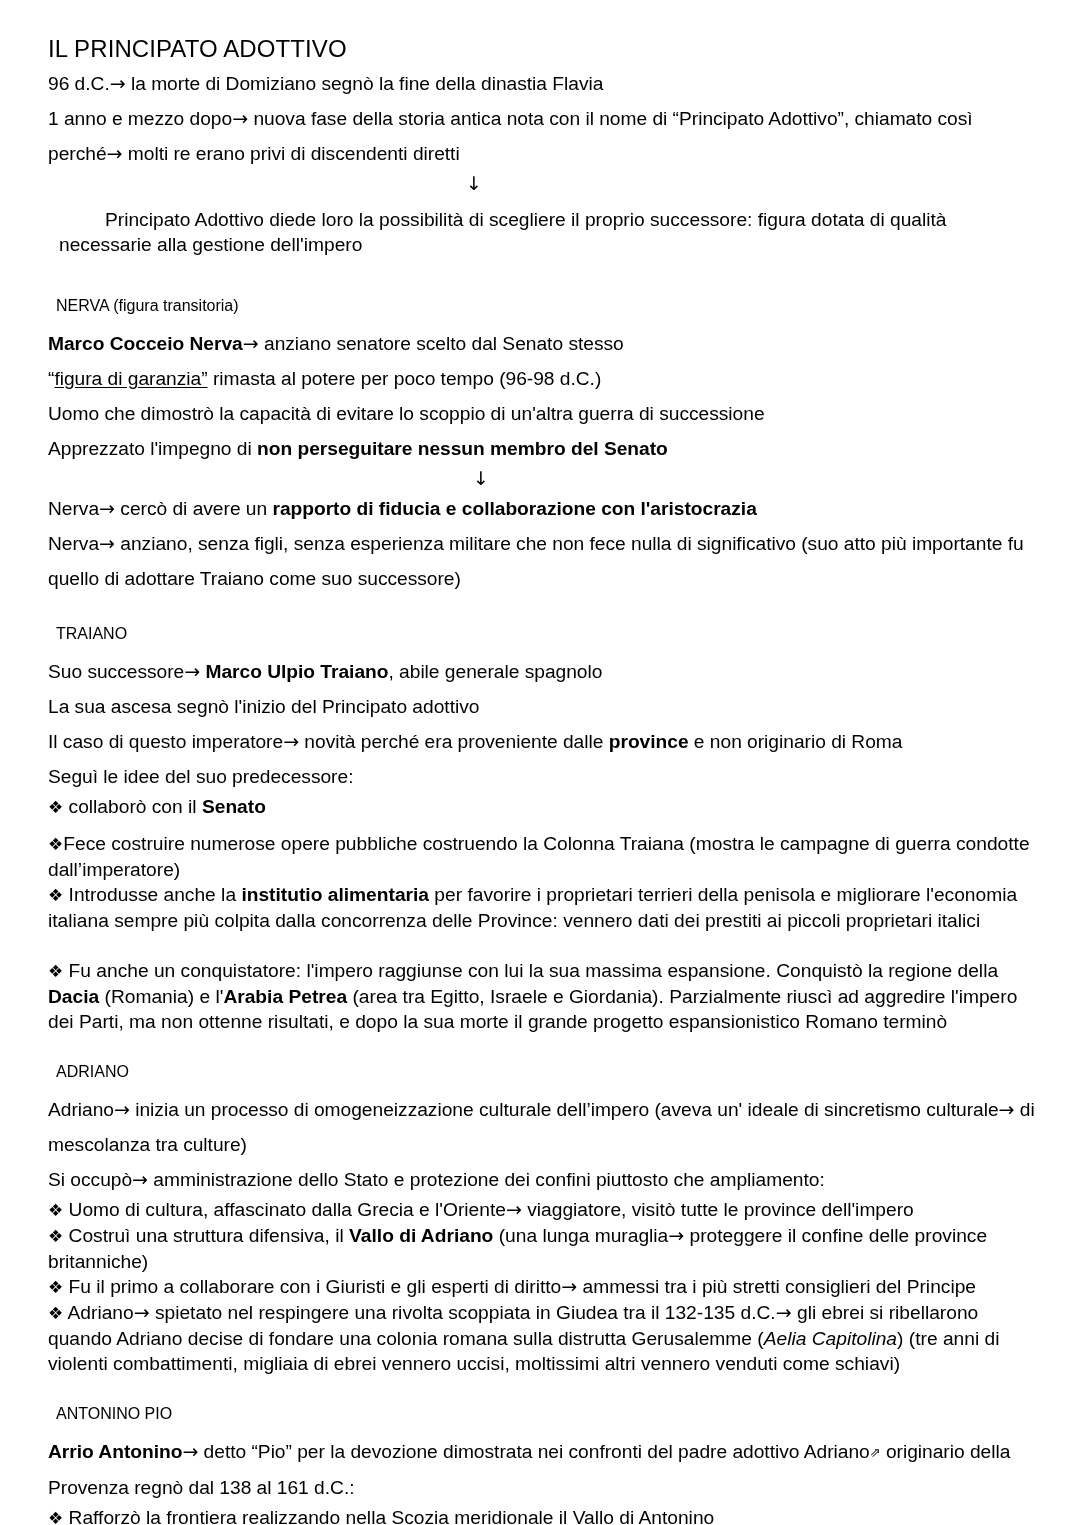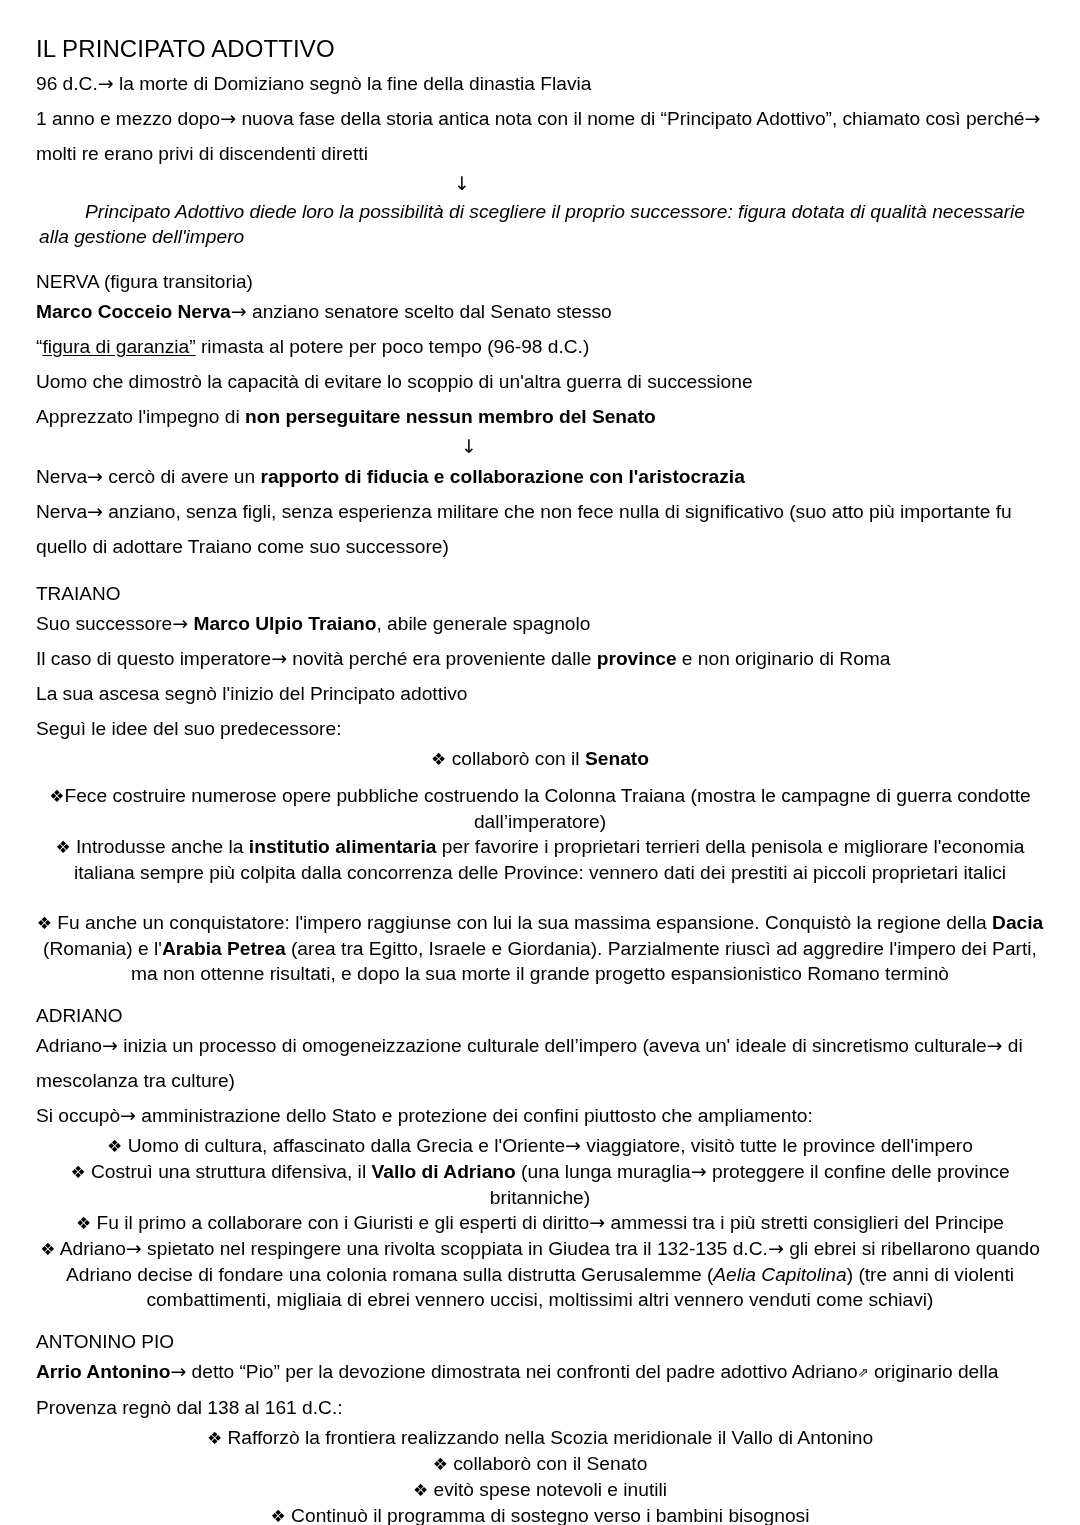--- a/index.html
+++ b/index.html
@@ -11,60 +11,58 @@
     width: 1080px;
     height: 1525px;
     font-family: "Liberation Sans", sans-serif;
     color: #000000;
     overflow: hidden;
   }
   .page {
     width: 1080px;
     height: 1190px;
     box-sizing: border-box;
-    padding: 34px 36px 0 36px;
+    padding: 34px 36px 0 48px;
     position: relative;
   }
   h1.doc-title {
     font-size: 24px;
     font-weight: 400;
     line-height: 30px;
     margin: 0 0 2px 0;
     letter-spacing: 0.1px;
   }
   .ln {
     font-size: 19.2px;
     line-height: 35px;
     margin: 0;
     letter-spacing: -0.02px;
   }
   .sec-head {
-    font-size: 19px;
+    font-size: 16px;
     line-height: 25px;
-    margin: 0;
+    margin: 8px;
   }
   .arrow-line {
     font-size: 19.2px;
     line-height: 25px;
     margin: 0;
     padding-left: 418px;
   }
   .arrow-line.a2 { padding-left: 425px; }
   .indent-para {
     font-size: 19.2px;
     line-height: 25px;
-    margin: 3px;
+    margin: 11px;
     text-indent: 46px;
-    font-style: italic;
   }
   .bullet {
     font-size: 19.2px;
     line-height: 25px;
     margin: 0;
-    text-align: center;
   }
   .bul {
     font-family: "DejaVu Sans", sans-serif;
     font-size: 17px;
   }
   b { font-weight: 700; }
   i { font-style: italic; }
   u { text-decoration: underline; text-underline-offset: 2px; }
   .spacer-s { height: 11px; }
   .spacer-m { height: 17px; }
@@ -104,22 +102,22 @@
 
   <p class="arrow-line a2"><span class="dn-arrow">↓</span></p>
 
   <p class="ln"><span>Nerva</span><span class="dn-arrow">→</span><span> cercò di avere un </span><b>rapporto di fiducia e collaborazione con l'aristocrazia</b></p>
   <p class="ln"><span>Nerva</span><span class="dn-arrow">→</span><span> anziano, senza figli, senza esperienza militare che non fece nulla di significativo (suo atto più importante fu quello di adottare Traiano come suo successore)</span></p>
 
   <div class="spacer-m"></div>
 
   <p class="sec-head">TRAIANO</p>
   <p class="ln"><span>Suo successore</span><span class="dn-arrow">→</span><b> Marco Ulpio Traiano</b><span>, abile generale spagnolo</span></p>
+  <p class="ln">La sua ascesa segnò l'inizio del Principato adottivo</p>
   <p class="ln"><span>Il caso di questo imperatore</span><span class="dn-arrow">→</span><span> novità perché era proveniente dalle </span><b>province</b><span> e non originario di Roma</span></p>
-  <p class="ln">La sua ascesa segnò l'inizio del Principato adottivo</p>
   <p class="ln">Seguì le idee del suo predecessore:</p>
   <p class="bullet"><span class="bul">❖</span><span> collaborò con il </span><b>Senato</b></p>
 
   <div class="spacer-s"></div>
 
   <p class="bullet"><span class="bul">❖</span><span>Fece costruire numerose opere pubbliche costruendo la Colonna Traiana (mostra le campagne di guerra condotte dall’imperatore)</span></p>
   <p class="bullet"><span class="bul">❖</span><span> Introdusse anche la </span><b>institutio alimentaria</b><span> per favorire i proprietari terrieri della penisola e migliorare l'economia italiana sempre più colpita dalla concorrenza delle Province: vennero dati dei prestiti ai piccoli proprietari italici</span></p>
 
   <div class="spacer-l"></div>
 

